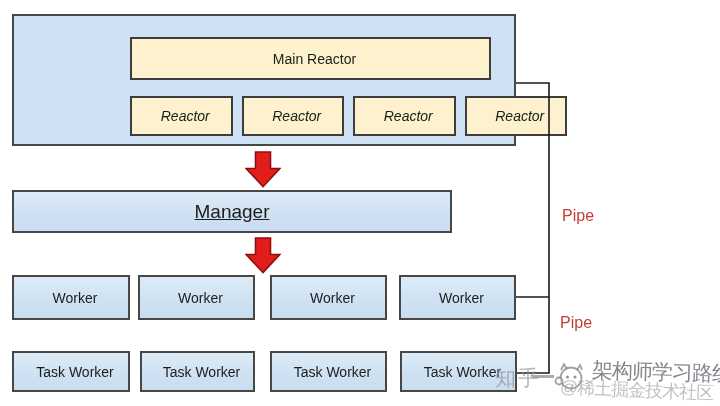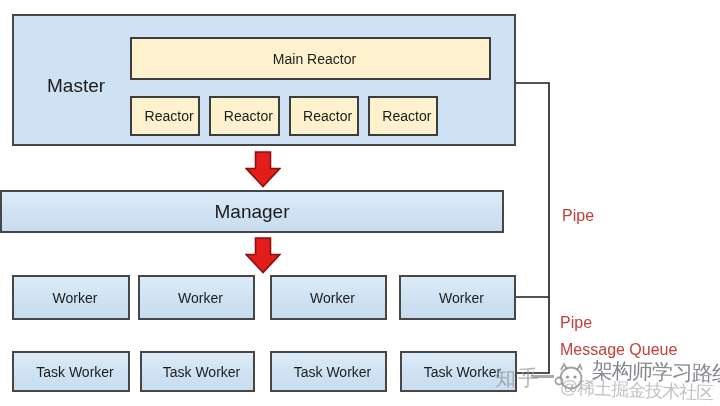--- a/index.html
+++ b/index.html
@@ -13,39 +13,38 @@
     border:2px solid #474747;
   }
   .cream{
     background:#fdf2cd;
     border:2px solid #3d3d3d;
   }
   .master{background:#cfe2f3;border:2px solid #474747;}
   .box-label{font-size:14px;color:#1c1c1c;white-space:nowrap;padding-left:8px;}
   .big-label{font-size:19px;color:#1c1c1c;white-space:nowrap;}
   .master-label{position:absolute;left:33px;top:59px;font-size:19px;}
-  .reactor-row{position:absolute;left:116px;top:80px;width:308px;height:40px;display:flex;gap:9px;}
+  .reactor-row{position:absolute;left:116px;top:80px;width:437px;height:40px;display:flex;gap:9px;font-style:italic;}
   .reactor{flex:1;background:#fdf2cd;border:2px solid #3d3d3d;display:flex;align-items:center;justify-content:center;box-sizing:border-box;}
   .arrow{position:absolute;width:36px;height:37px;}
   .lines-svg{position:absolute;left:0;top:0;width:720px;height:406px;pointer-events:none;}
   .red-label{position:absolute;color:#c2403a;font-size:16px;line-height:27px;white-space:nowrap;}
   .watermark{position:absolute;pointer-events:none;}
   .wm-zhihu{position:absolute;left:478px;top:364px;font-size:21px;color:rgba(145,150,155,0.72);letter-spacing:2px;white-space:nowrap;margin-left:17px;}
   .wm-dash{position:absolute;left:532px;top:375px;width:22px;height:3px;background:rgba(120,125,130,0.65);}
   .wm-icon{position:absolute;left:553px;top:361px;}
   .wm-handle{position:absolute;left:592px;top:358px;font-size:21px;color:rgba(105,110,116,0.82);letter-spacing:-1px;transform:rotate(1.5deg);white-space:nowrap;}
   .wm-juejin{position:absolute;left:560px;top:378px;font-size:18px;color:rgba(150,155,160,0.62);letter-spacing:-1px;transform:rotate(2.5deg);white-space:nowrap;}
 </style>
 </head>
 <body>
 
 <div class="stage">
 
   <div class="box master" style="left:12px;top:14px;width:504px;height:132px;">
-    <span class="master-label">Master</span>
     <div class="box cream" style="left:116px;top:21px;width:361px;height:43px;">
       <span class="box-label">Main Reactor</span>
     </div>
     <div class="reactor-row">
       <div class="reactor">
         <span class="box-label">Reactor</span>
       </div>
       <div class="reactor">
         <span class="box-label">Reactor</span>
       </div>
@@ -55,21 +54,21 @@
       <div class="reactor">
         <span class="box-label">Reactor</span>
       </div>
     </div>
   </div>
 
   <svg class="arrow" style="left:245px;top:151px;" viewBox="0 0 36 37">
     <polygon points="10.5,1 25.5,1 25.5,17.5 34.8,17.5 18,35.5 1.2,17.5 10.5,17.5" fill="#e31c1c" stroke="#8f0f0f" stroke-width="1.6"></polygon>
   </svg>
 
-  <div class="box blue" style="left:0;top:190px;width:504px;height:43px;">
+  <div class="box blue" style="left:12px;top:190px;width:440px;height:43px;text-decoration:underline;">
     <span class="big-label">Manager</span>
   </div>
 
   <svg class="arrow" style="left:245px;top:237px;" viewBox="0 0 36 37">
     <polygon points="10.5,1 25.5,1 25.5,17.5 34.8,17.5 18,35.5 1.2,17.5 10.5,17.5" fill="#e31c1c" stroke="#8f0f0f" stroke-width="1.6"></polygon>
   </svg>
 
   <div class="box blue" style="left:12px;top:275px;width:118px;height:45px;">
     <span class="box-label">Worker</span>
   </div>
@@ -96,21 +95,20 @@
     <span class="box-label">Task Worker</span>
   </div>
 
   <svg class="lines-svg" viewBox="0 0 720 406">
     <path d="M516,83 H549 V373 H517 M516,297 H549" fill="none" stroke="#1a1a1a" stroke-width="1.6"></path>
   </svg>
 
   <div class="red-label" style="left:562px;top:202px;">Pipe</div>
   <div class="red-label" style="left:560px;top:309px;">
     <div>Pipe</div>
-    <div>Message Queue</div>
   </div>
 
   <div class="watermark">
     <span class="wm-zhihu">知乎</span>
     <span class="wm-dash"></span>
     <svg class="wm-icon" width="32" height="30" viewBox="0 0 32 30">
       <g stroke="rgba(120,125,130,0.7)" stroke-width="1.8" fill="rgba(255,255,255,0.5)">
         <path d="M8,9 L11,3 L14,8" fill="none"></path>
         <path d="M24,9 L27,4 L29,9" fill="none"></path>
         <circle cx="18" cy="17" r="10.5"></circle>

